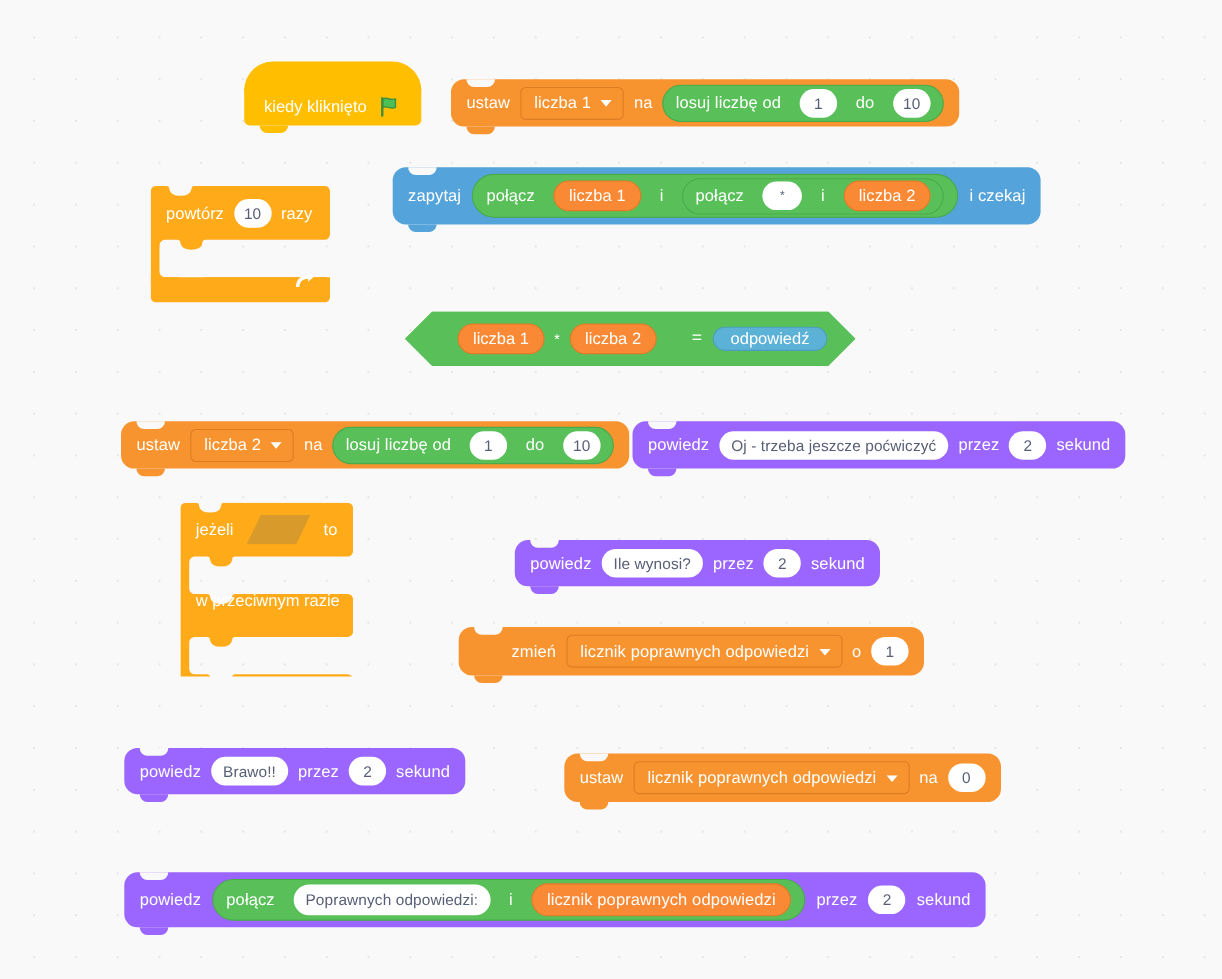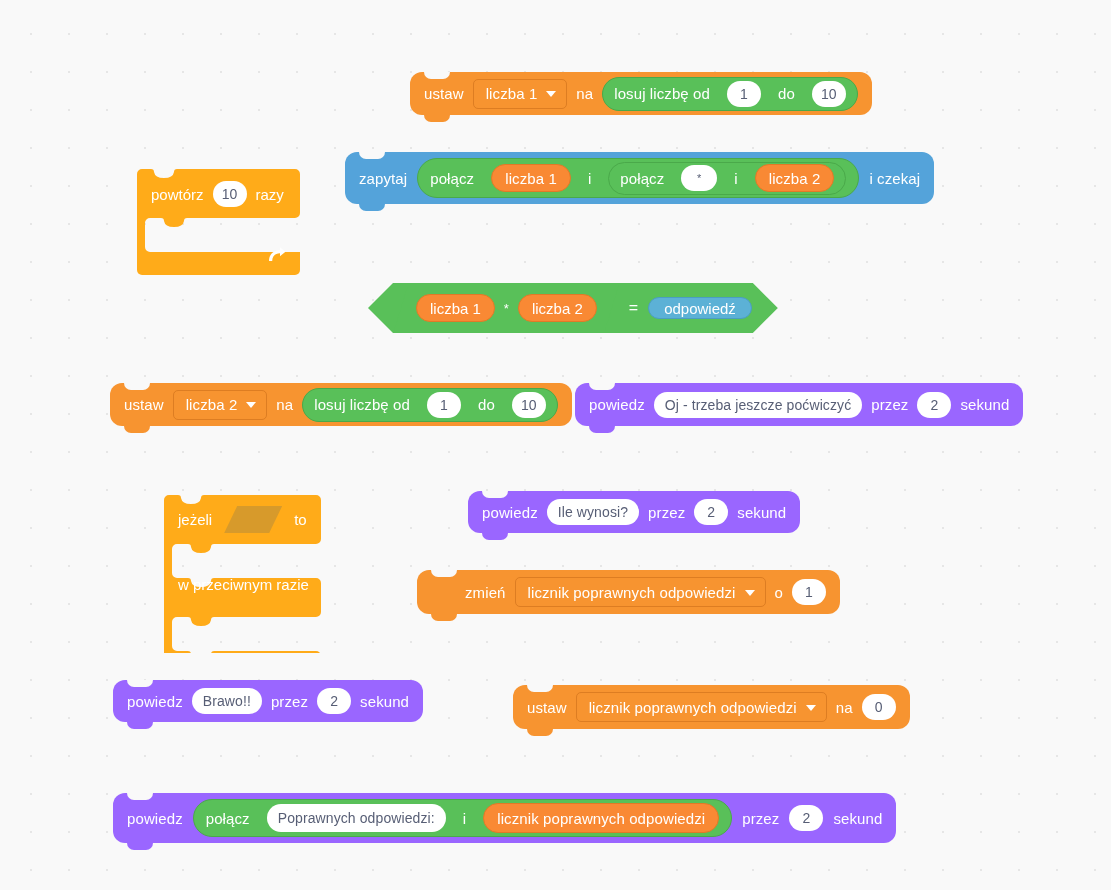--- a/index.html
+++ b/index.html
@@ -136,20 +136,33 @@
     position:absolute; display:flex; align-items:center; gap:9px;
     color:#fff; font-size:15px;
   }
   .loop-arrow { position:absolute; }
 </style>
 </head>
 <body>
 
 <div class="canvas">
 
+  <div class="hat" style="left:222px; top:80px;">
+    <div class="cap"></div>
+    <div class="tab"></div>
+    <div class="inner">
+      <span>kiedy kliknięto</span>
+      <span class="flag">
+        <svg width="22" height="22" viewBox="0 0 22 22">
+          <path d="M4.5 3.2 V19" stroke="#3f8f3f" stroke-width="2.2" stroke-linecap="round" fill="none"></path>
+          <path d="M5.2 4 C8.5 1.6 12 6 16.5 3.8 L16.5 11.6 C12 13.8 8.5 9.4 5.2 11.8 Z" fill="#4cbf56" stroke="#3f8f3f" stroke-width="1.3" stroke-linejoin="round"></path>
+        </svg>
+      </span>
+    </div>
+  </div>
 
   <div class="blk stack orange notch" style="left:410px; top:72px; height:43px;">
     <span class="lbl">ustaw</span>
     <span class="dd on-orange">
       <span>liczba 1</span>
       <span class="tri"></span>
     </span>
     <span class="lbl">na</span>
     <span class="rep oper">
       <span>losuj liczbę od</span>
@@ -175,21 +188,21 @@
       <span>razy</span>
     </div>
     <span class="loop-arrow" style="left:128px; top:76px;">
       <svg width="22" height="22" viewBox="0 0 22 22">
         <path d="M4 16 C4 8.5 9.5 5 15 5.2 L15 2.2 L20.5 6.7 L15 11.2 L15 8.3
                  C11 8.2 7.2 10.6 7.2 16 Z" fill="#ffffff"></path>
       </svg>
     </span>
   </div>
 
-  <div class="blk stack blue notch" style="left:345px; top:152px; height:52px; gap:10px;">
+  <div class="blk stack blue notch" style="left:357px; top:152px; height:52px; gap:10px;">
     <span class="lbl">zapytaj</span>
     <span class="rep oper" style="height:40px; padding:0 12px;">
       <span>połącz</span>
       <span class="rep var">liczba 1</span>
       <span>i</span>
       <span class="rep oper" style="height:33px;">
         <span>połącz</span>
         <span class="oval op">*</span>
         <span>i</span>
         <span class="rep var">liczba 2</span>
@@ -226,21 +239,21 @@
   </div>
 
   <div class="blk stack purple notch" style="left:575px; top:383px; height:43px;">
     <span class="lbl">powiedz</span>
     <span class="oval">Oj - trzeba jeszcze poćwiczyć</span>
     <span class="lbl">przez</span>
     <span class="oval num">2</span>
     <span class="lbl">sekund</span>
   </div>
 
-  <div class="cblk" style="left:164px; top:495px;">
+  <div class="cblk" style="left:164px; top:457px;">
     <svg width="157" height="158" viewBox="0 0 157 158">
       <path fill="#ffab19" d="
         M0,5 a5,5 0 0 1 5,-5 h9 a3,3 0 0 1 3,3 q1,6 10,6 q9,0 10,-6 a3,3 0 0 1 3,-3 h112
         a5,5 0 0 1 5,5 v39 a5,5 0 0 1 -5,5 h-102 a3,3 0 0 0 -3,3 q-1,6 -10,6 q-9,0 -10,-6
         a3,3 0 0 0 -3,-3 h-11 a5,5 0 0 0 -5,5 v24 a5,5 0 0 0 5,5 h11 a3,3 0 0 1 3,3 q1,6 10,6
         q9,0 10,-6 a3,3 0 0 1 3,-3 h102 a5,5 0 0 1 5,5 v29 a5,5 0 0 1 -5,5 h-102
         a3,3 0 0 0 -3,3 q-1,6 -10,6 q-9,0 -10,-6 a3,3 0 0 0 -3,-3 h-11 a5,5 0 0 0 -5,5
         v24 a5,5 0 0 0 5,5 h11 a3,3 0 0 1 3,3 q1,6 10,6 q9,0 10,-6 a3,3 0 0 1 3,-3 h102
         a5,5 0 0 1 5,5 v14 a5,5 0 0 1 -5,5 h-112 a3,3 0 0 0 -3,3 q-1,6 -10,6 q-9,0 -10,-6
         a3,3 0 0 0 -3,-3 h-9 a5,5 0 0 1 -5,-5 Z"></path>

